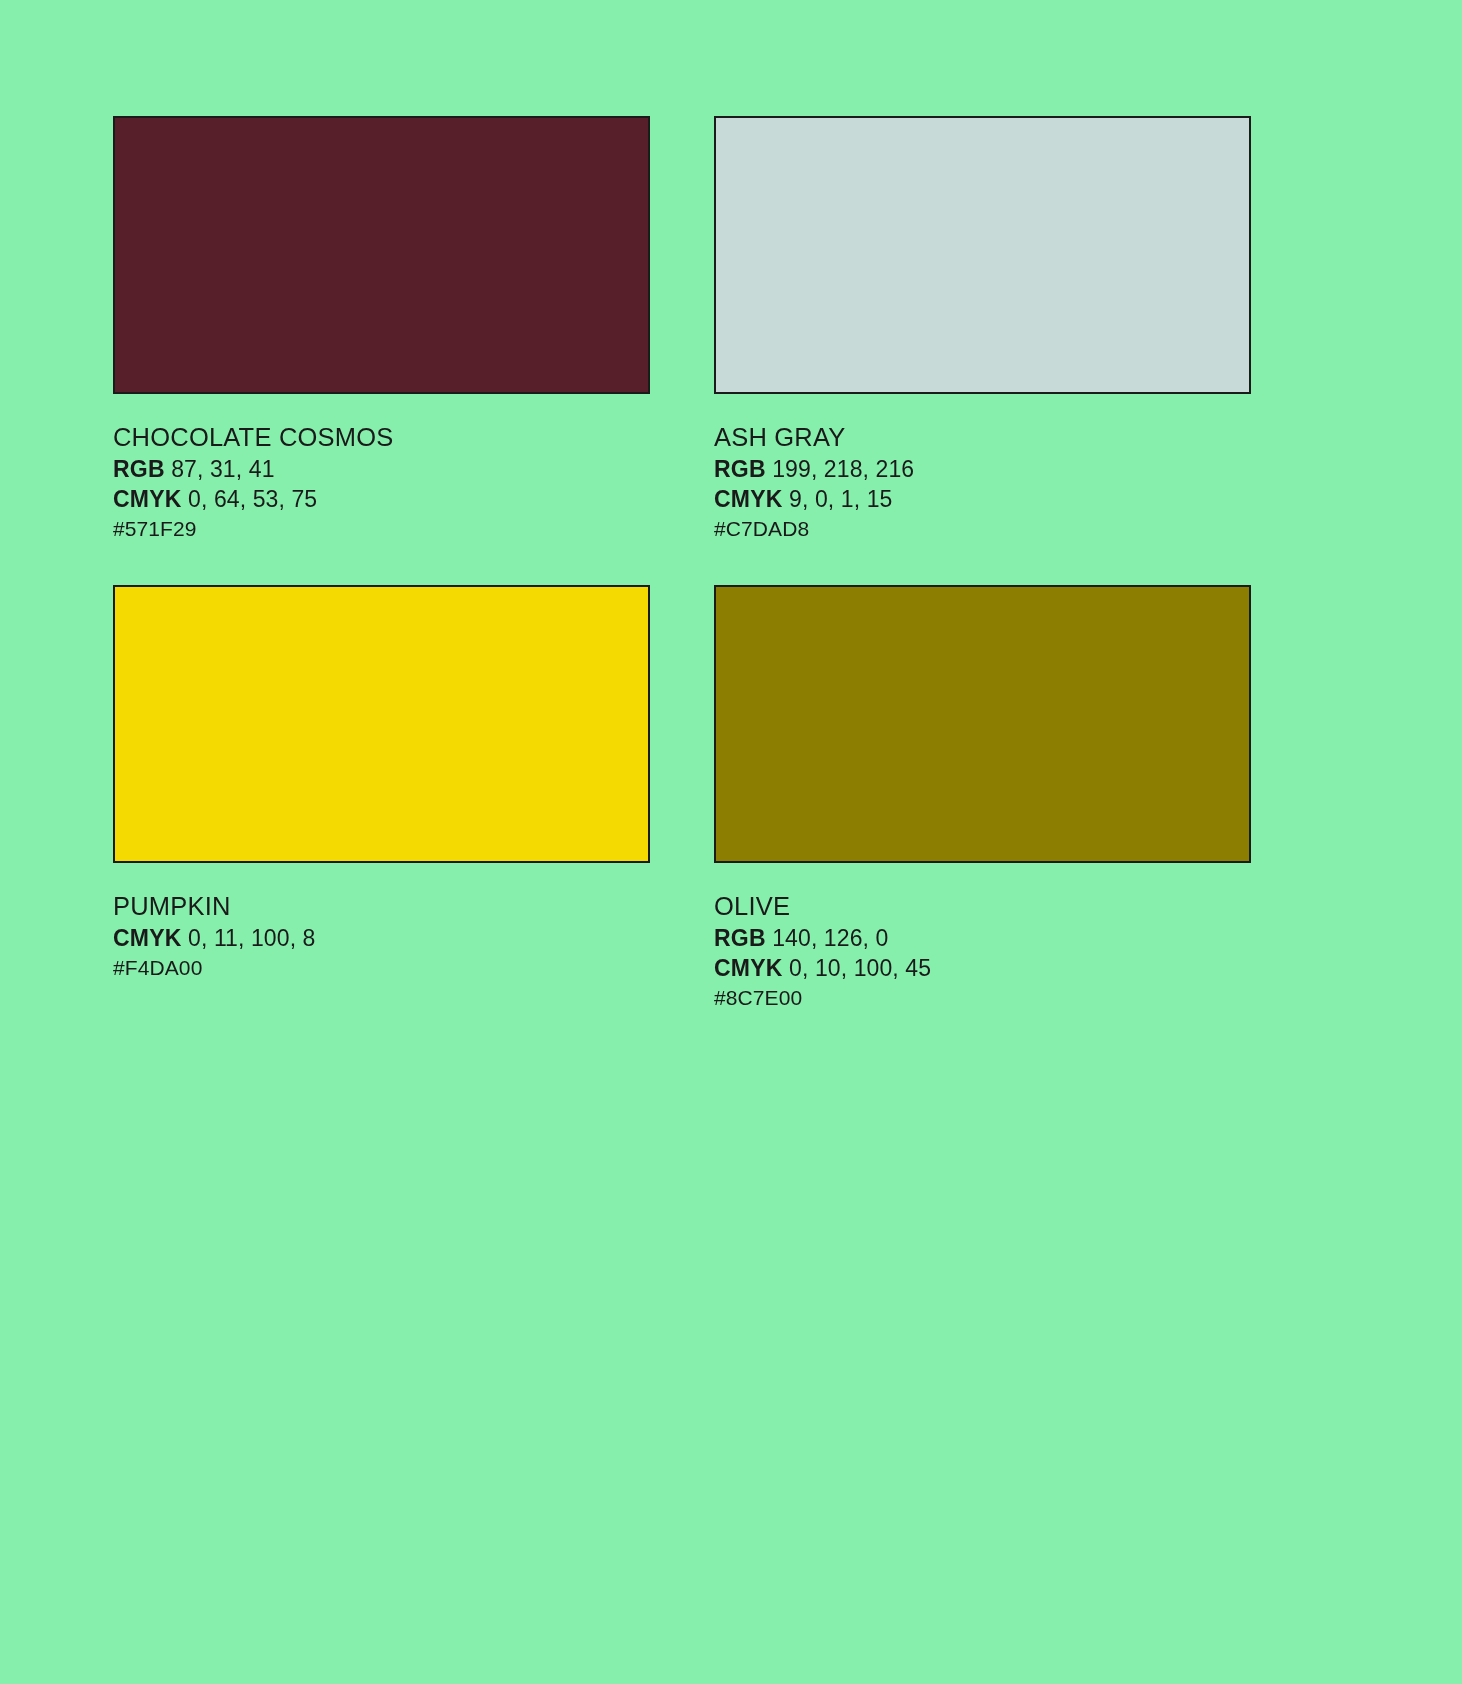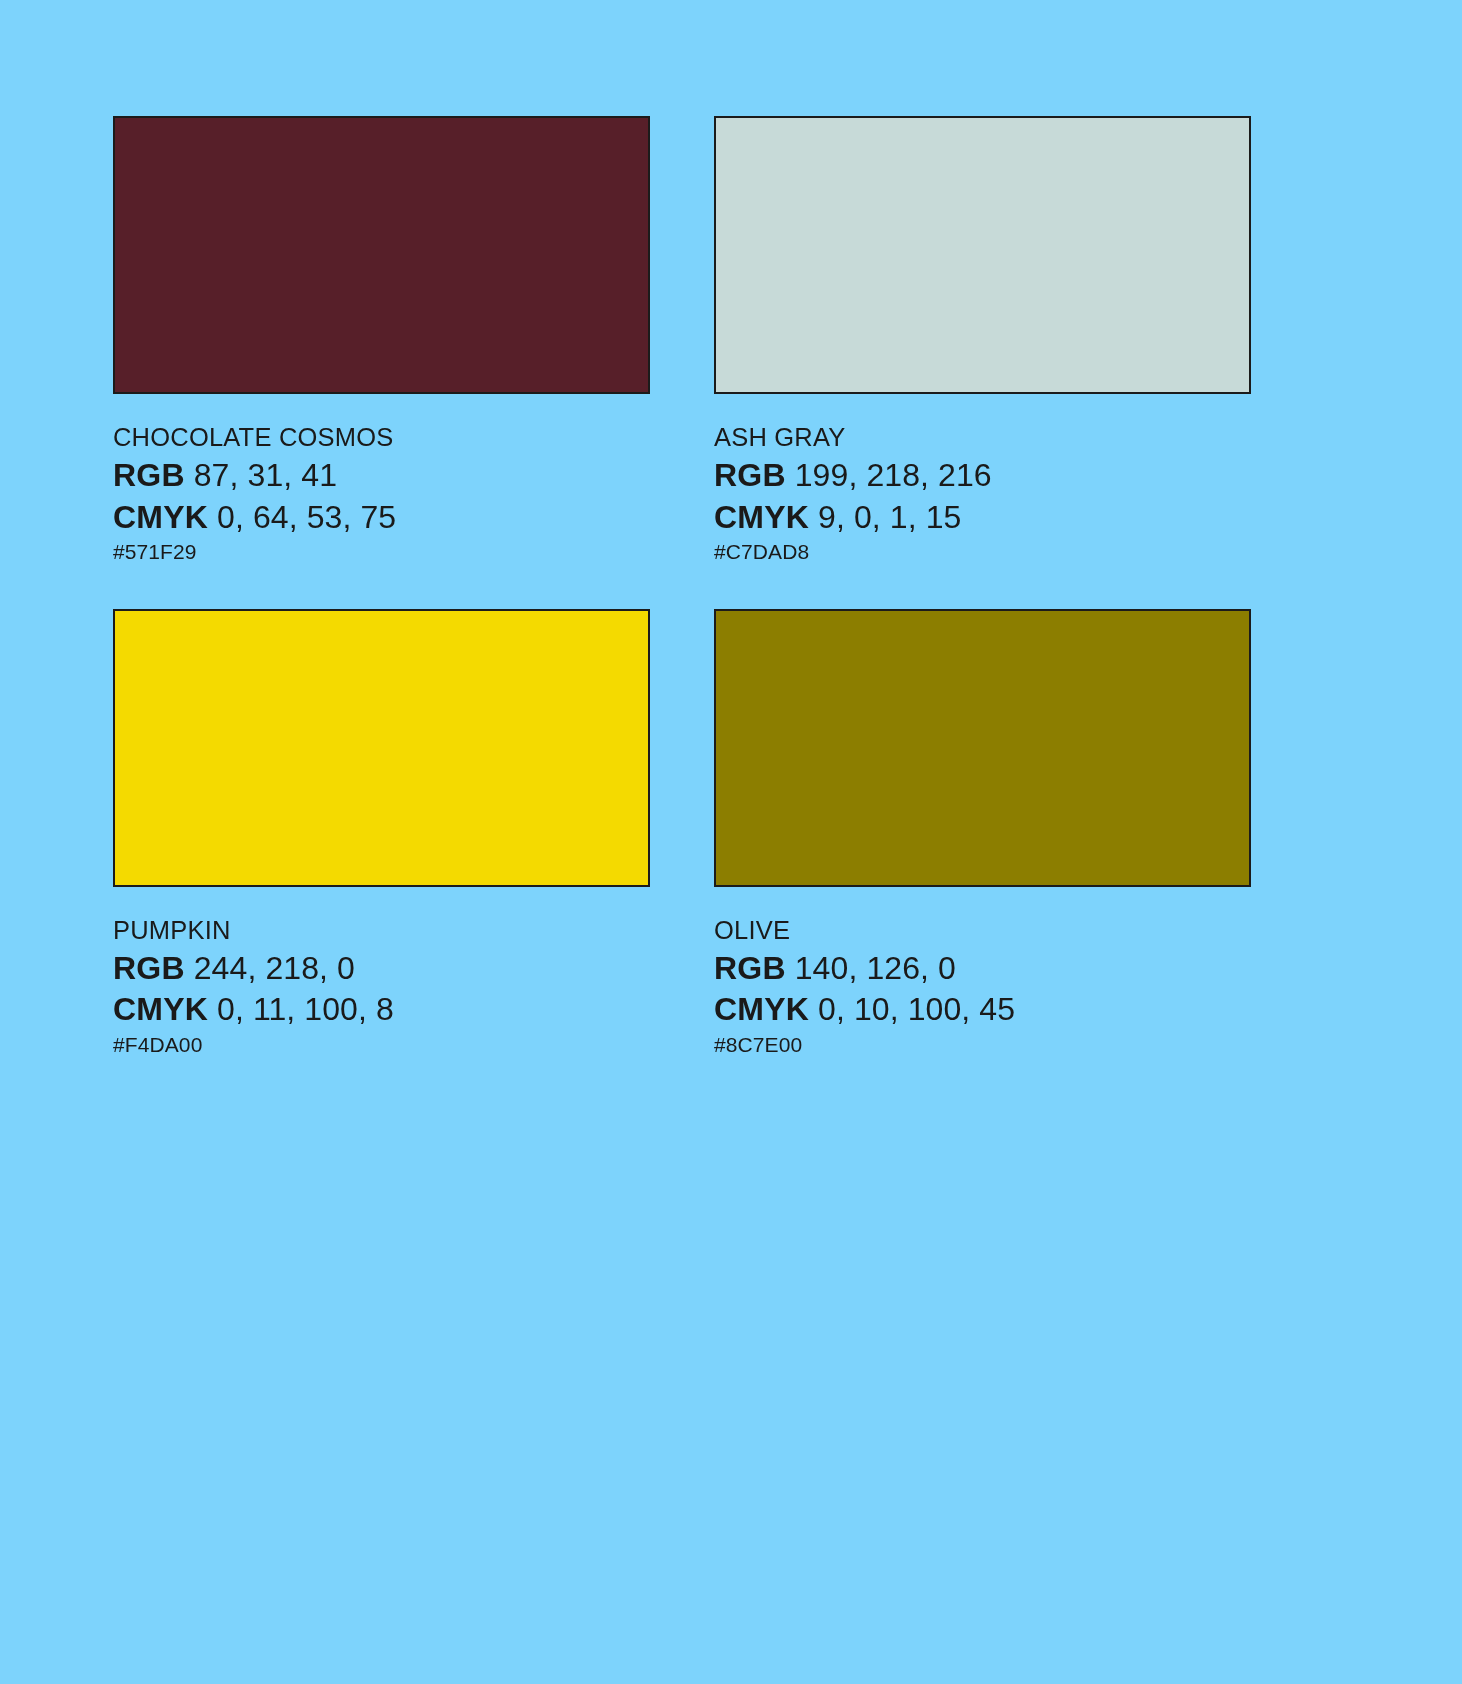--- a/index.html
+++ b/index.html
@@ -54,21 +54,21 @@
   .swatch-name {
     font-size: 25.5px;
     font-weight: 400;
     letter-spacing: 0.2px;
     color: #1a1a1a;
     white-space: nowrap;
     margin-bottom: 1px;
   }
 
   .spec-line {
-    font-size: 32px;
+    font-size: 23px;
     font-weight: 400;
     color: #1a1a1a;
     white-space: nowrap;
     letter-spacing: 0.1px;
   }
 
   .spec-key {
     font-weight: 700;
     letter-spacing: 0.2px;
   }
@@ -81,21 +81,21 @@
     font-size: 21px;
     font-weight: 400;
     color: #1a1a1a;
     letter-spacing: 0.1px;
     white-space: nowrap;
   }
 </style>
 </head>
 <body>
 
-<div class="palette-page" style="background-color: #7dd3fc; text-decoration: underline;">
+<div class="palette-page" style="background-color: #86efac; text-decoration: underline;">
   <div class="palette-grid">
 
     <div class="swatch-card">
       <div class="swatch-chip" style="background-color: rgb(87, 31, 41); border-color: rgb(27, 27, 27);"></div>
       <div class="swatch-info">
         <div class="swatch-name">CHOCOLATE COSMOS</div>
         <div class="spec-line"><span class="spec-key">RGB</span> <span class="spec-val">87, 31, 41</span></div>
         <div class="spec-line"><span class="spec-key">CMYK</span> <span class="spec-val">0, 64, 53, 75</span></div>
         <div class="swatch-hex">#571F29</div>
       </div>
@@ -108,21 +108,20 @@
         <div class="spec-line"><span class="spec-key">RGB</span> <span class="spec-val">199, 218, 216</span></div>
         <div class="spec-line"><span class="spec-key">CMYK</span> <span class="spec-val">9, 0, 1, 15</span></div>
         <div class="swatch-hex">#C7DAD8</div>
       </div>
     </div>
 
     <div class="swatch-card">
       <div class="swatch-chip" style="background-color: rgb(244, 218, 0); border-color: rgb(27, 27, 27);"></div>
       <div class="swatch-info">
         <div class="swatch-name">PUMPKIN</div>
-        <div class="spec-line"><span class="spec-key">RGB</span> <span class="spec-val">244, 218, 0</span></div>
         <div class="spec-line"><span class="spec-key">CMYK</span> <span class="spec-val">0, 11, 100, 8</span></div>
         <div class="swatch-hex">#F4DA00</div>
       </div>
     </div>
 
 
 
     <div class="swatch-card">
       <div class="swatch-chip" style="background-color: rgb(140, 126, 0); border-color: rgb(27, 27, 27);"></div>
       <div class="swatch-info">

